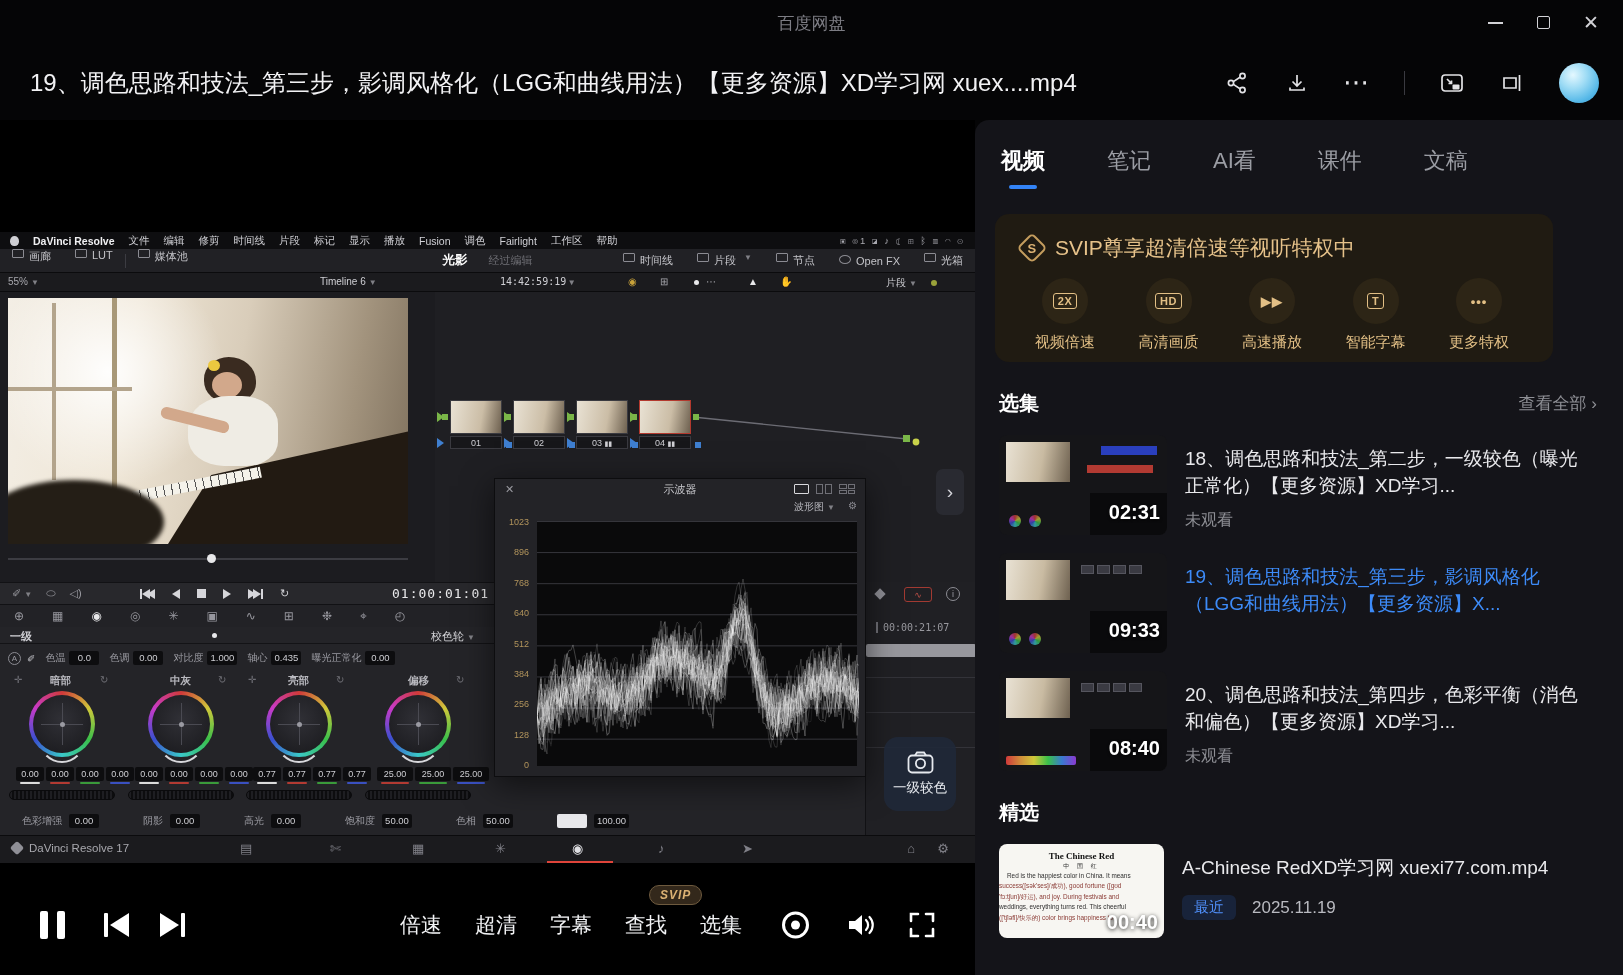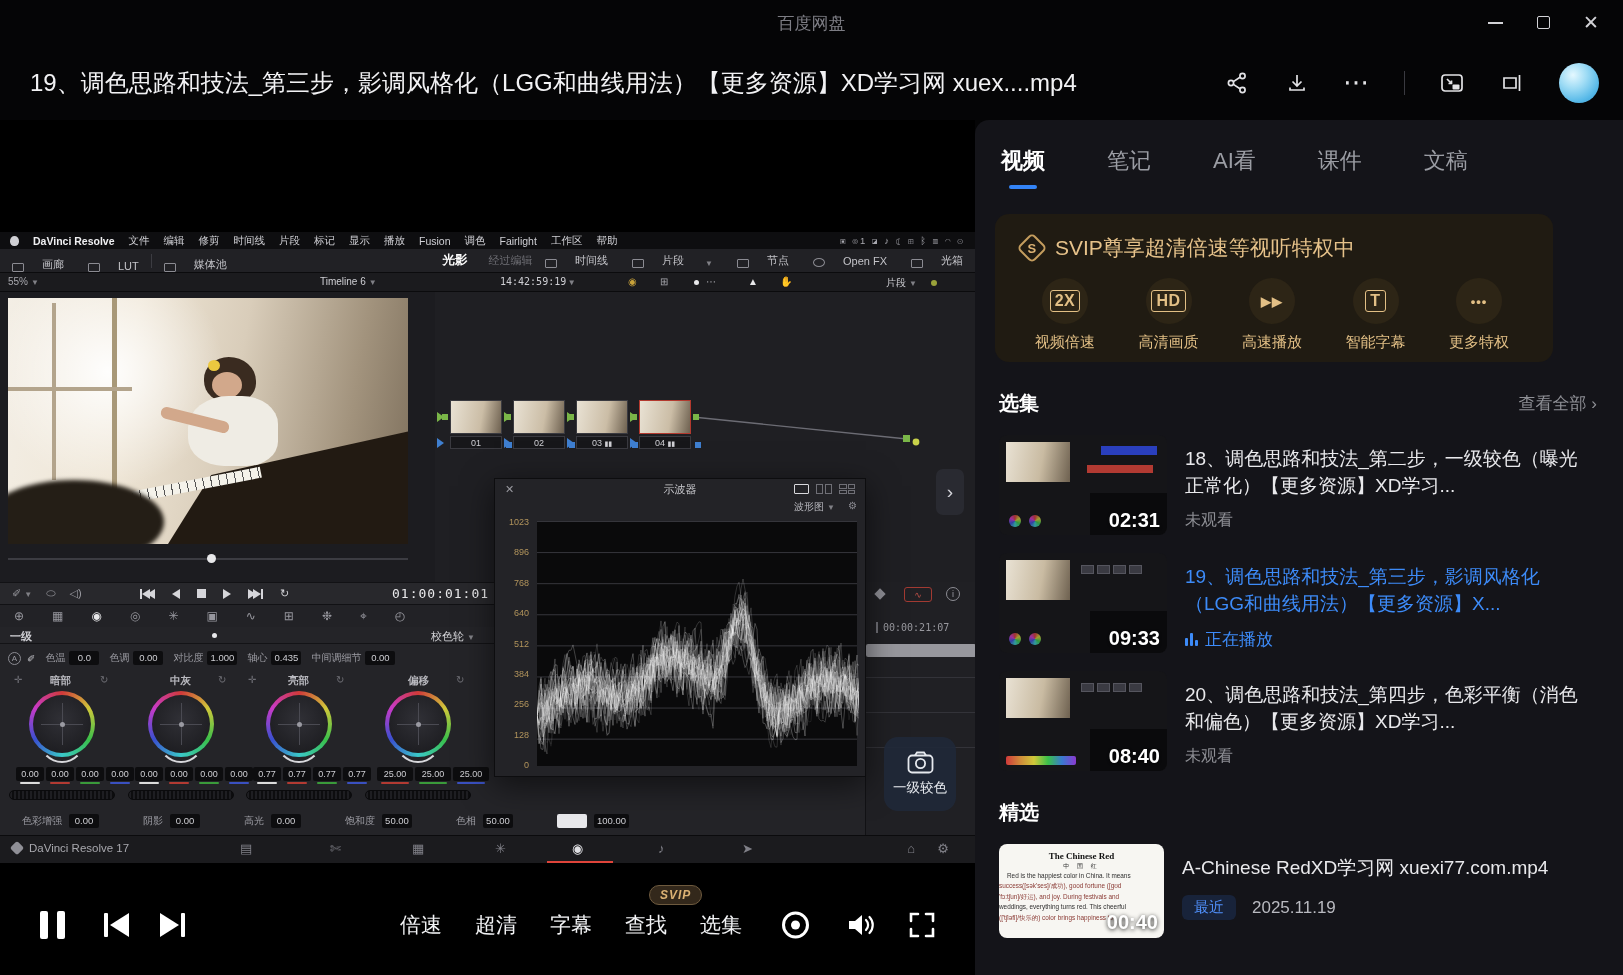--- a/index.html
+++ b/index.html
@@ -29,21 +29,21 @@
 
   
   .davinci { position:absolute; left:0; top:112px; width:975px; height:631px; background:#161619; overflow:hidden; font-size:11px; }
   .dv-menubar { position:absolute; top:0; left:0; right:0; height:17px; background:#0e0e10; display:flex; align-items:center; gap:14px; padding:0 10px; color:#d6d6da; font-size:10.5px; white-space:nowrap; }
   .apple-dot { width:9px; height:10px; background:#cfcfd4; border-radius:50% 50% 45% 45%; }
   .dv-appname { font-weight:bold; color:#f0f0f2; }
   .dv-menu-item { color:#d0d0d5; cursor:pointer; }
   .dv-status { margin-left:auto; color:#a9a9b0; letter-spacing:2px; font-size:9.5px; }
 
   .dv-toolbar2 { position:absolute; top:17px; left:0; right:0; height:24px; background:#212125; border-bottom:1px solid #0b0b0d; display:flex; align-items:center; color:#c3c3c8; font-size:11px; }
-  .tb-item { display:flex; align-items:flex-end; gap:18px; padding:0 12px; height:100%; cursor:pointer; }
+  .tb-item { display:flex; align-items:flex-start; gap:5px; padding:0 12px; height:100%; cursor:pointer; }
   .tb-ico { width:12px; height:9px; border:1px solid #8b8b92; border-radius:1px; }
   .tb-sep { width:1px; height:14px; background:#3c3c42; }
   .tb-center { position:absolute; left:50%; transform:translateX(-50%); display:flex; gap:21px; align-items:center; }
   .tb-project { color:#fff; font-weight:bold; font-size:12.5px; }
   .tb-edited { color:#6f6f75; }
   .tb-right { margin-left:auto; display:flex; align-items:center; }
   .caret { color:#808086; font-size:8px; margin-left:3px; }
 
   .dv-row3 { position:absolute; top:41px; left:0; right:0; height:19px; background:#1b1b1e; border-bottom:1px solid #0b0b0d; color:#a7a7ad; font-size:10px; }
   .dv-row3 > span { position:absolute; top:3px; }
@@ -187,40 +187,40 @@
   .tab.active::after { content:''; display:block; width:28px; height:4px; border-radius:2px; background:#3383f6; margin:9px auto 0; }
 
   .svip-banner { margin:25px 70px 0 20px; width:558px; height:148px; background:#201b12; border-radius:14px; position:relative; }
   .svip-head { display:flex; align-items:center; gap:12px; padding:20px 0 0 26px; }
   .svip-shield { width:22px; height:22px; border:2px solid #c49d5e; border-radius:5px; transform:rotate(45deg); display:flex; align-items:center; justify-content:center; }
   .svip-shield span { transform:rotate(-45deg); color:#dcb274; font-size:13px; font-weight:bold; }
   .svip-title { color:#e6c28a; font-size:21px; }
   .svip-feats { display:flex; justify-content:space-between; padding:16px 44px 0 40px; }
   .feat { display:flex; flex-direction:column; align-items:center; gap:9px; cursor:pointer; }
   .feat-circle { width:46px; height:46px; border-radius:50%; background:#2d2516; display:flex; align-items:center; justify-content:center; }
-  .feat-glyph { color:#e2bf85; font-size:16px; font-weight:bold; border:1.4px solid #e2bf85; border-radius:3px; padding:1px 4px; letter-spacing:.5px; }
+  .feat-glyph { color:#e2bf85; font-size:11px; font-weight:bold; border:1.4px solid #e2bf85; border-radius:3px; padding:1px 4px; letter-spacing:.5px; }
   .feat-glyph.noborder { border:none; font-size:13px; letter-spacing:1px; }
   .feat-label { color:#e2bf85; font-size:15px; }
 
   .sec-head { display:flex; align-items:center; margin:28px 26px 0 24px; }
   .sec-title { font-size:20px; font-weight:bold; color:#fff; }
   .view-all { margin-left:auto; color:#8f9096; font-size:17px; cursor:pointer; }
 
   .pl-item { display:flex; margin:18px 26px 0 24px; cursor:pointer; }
   .pl-thumb { position:relative; width:168px; height:100px; border-radius:8px; background:#151518; overflow:hidden; flex:none; }
   .pt-photo { position:absolute; left:7px; top:7px; width:64px; height:40px; background:linear-gradient(100deg,#e9e2d4 0%,#c9bba2 55%,#6e6150 100%); }
   .pt-blue { position:absolute; left:102px; top:11px; width:56px; height:9px; background:#2a3fbd; }
   .pt-red { position:absolute; left:88px; top:30px; width:66px; height:8px; background:#b23a32; }
   .pt-clips { position:absolute; left:82px; top:12px; display:flex; gap:3px; }
   .pt-clips i { width:13px; height:9px; background:#3a3a42; border:1px solid #55555e; }
   .pt-dark { position:absolute; right:0; bottom:0; width:46%; height:42%; background:#0a0a0c; }
   .pt-wheels { position:absolute; left:10px; bottom:8px; display:flex; gap:8px; }
   .pt-wheels i { width:12px; height:12px; border-radius:50%; background:conic-gradient(#d03a3a,#d0c83a,#3ac04a,#3ac8c8,#3a50d0,#c83ac8,#d03a3a); opacity:.75; }
   .pt-rainbow { position:absolute; left:7px; bottom:6px; width:70px; height:9px; background:linear-gradient(90deg,#d03a3a,#d08a3a,#d0c83a,#3ac04a,#3a7ad0,#8a3ad0); border-radius:2px; }
-  .pt-dur { position:absolute; right:7px; bottom:3px; color:#fff; font-size:20px; font-weight:bold; text-shadow:0 1px 3px rgba(0,0,0,.8); }
+  .pt-dur { position:absolute; right:7px; bottom:11px; color:#fff; font-size:20px; font-weight:bold; text-shadow:0 1px 3px rgba(0,0,0,.8); }
   .pl-text { margin-left:18px; padding-top:2px;margin-top:8px; }
   .pl-title { font-size:19px; line-height:27px; color:#e9e9ec; max-width:408px; display:-webkit-box; -webkit-line-clamp:2; -webkit-box-orient:vertical; overflow:hidden; }
   .pl-title.playing { color:#3d8bf8; }
   .pl-status { margin-top:11px; font-size:16px; color:#8d8e94; display:flex; align-items:center; gap:7px; }
   .pl-status.playing { color:#3d8bf8; font-size:17px; }
   .eq { display:inline-flex; align-items:flex-end; gap:2px; height:13px; }
   .eq i { width:3px; background:#3d8bf8; border-radius:1px; }
   .eq i:nth-child(1){height:8px;} .eq i:nth-child(2){height:13px;} .eq i:nth-child(3){height:6px;}
 
   .doc-thumb { position:relative; width:165px; height:94px; border-radius:8px; background:#f7f6f2; overflow:hidden; flex:none; padding:7px 0 0; color:#222; }
@@ -500,21 +500,21 @@
             </span>
           <span class="pair">
               <span>对比度</span>
               <span class="pv">1.000</span>
             </span>
           <span class="pair">
               <span>轴心</span>
               <span class="pv">0.435</span>
             </span>
           <span class="pair">
-              <span>中间调细节</span>
+              <span>曝光正常化</span>
               <span class="pv">0.00</span>
             </span>
         </div>
         <div class="g-wlabels">
           <span class="rst" style="left:14px;">✛</span>
           <span class="wl" style="left:50px;">暗部</span>
           <span class="rst" style="left:100px;">↻</span>
           <span class="wl" style="left:170px;">中灰</span>
           <span class="rst" style="left:218px;">↻</span>
           <span class="rst" style="left:248px;">✛</span>
@@ -840,28 +840,20 @@
           </span>
         <span class="pt-dark"></span>
         <span class="pt-wheels">
             <i></i>
             <i></i>
           </span>
         <span class="pt-dur">09:33</span>
       </div>
       <div class="pl-text">
         <div class="pl-title playing">19、调色思路和技法_第三步，影调风格化（LGG和曲线用法）【更多资源】X...</div>
-        <div class="pl-status playing">
-          <span class="eq">
-              <i></i>
-              <i></i>
-              <i></i>
-            </span>
-          <span>正在播放</span>
-        </div>
       </div>
     </div>
 
     <div class="pl-item">
       <div class="pl-thumb">
         <span class="pt-photo"></span>
         <span class="pt-clips">
             <i></i>
             <i></i>
             <i></i>

